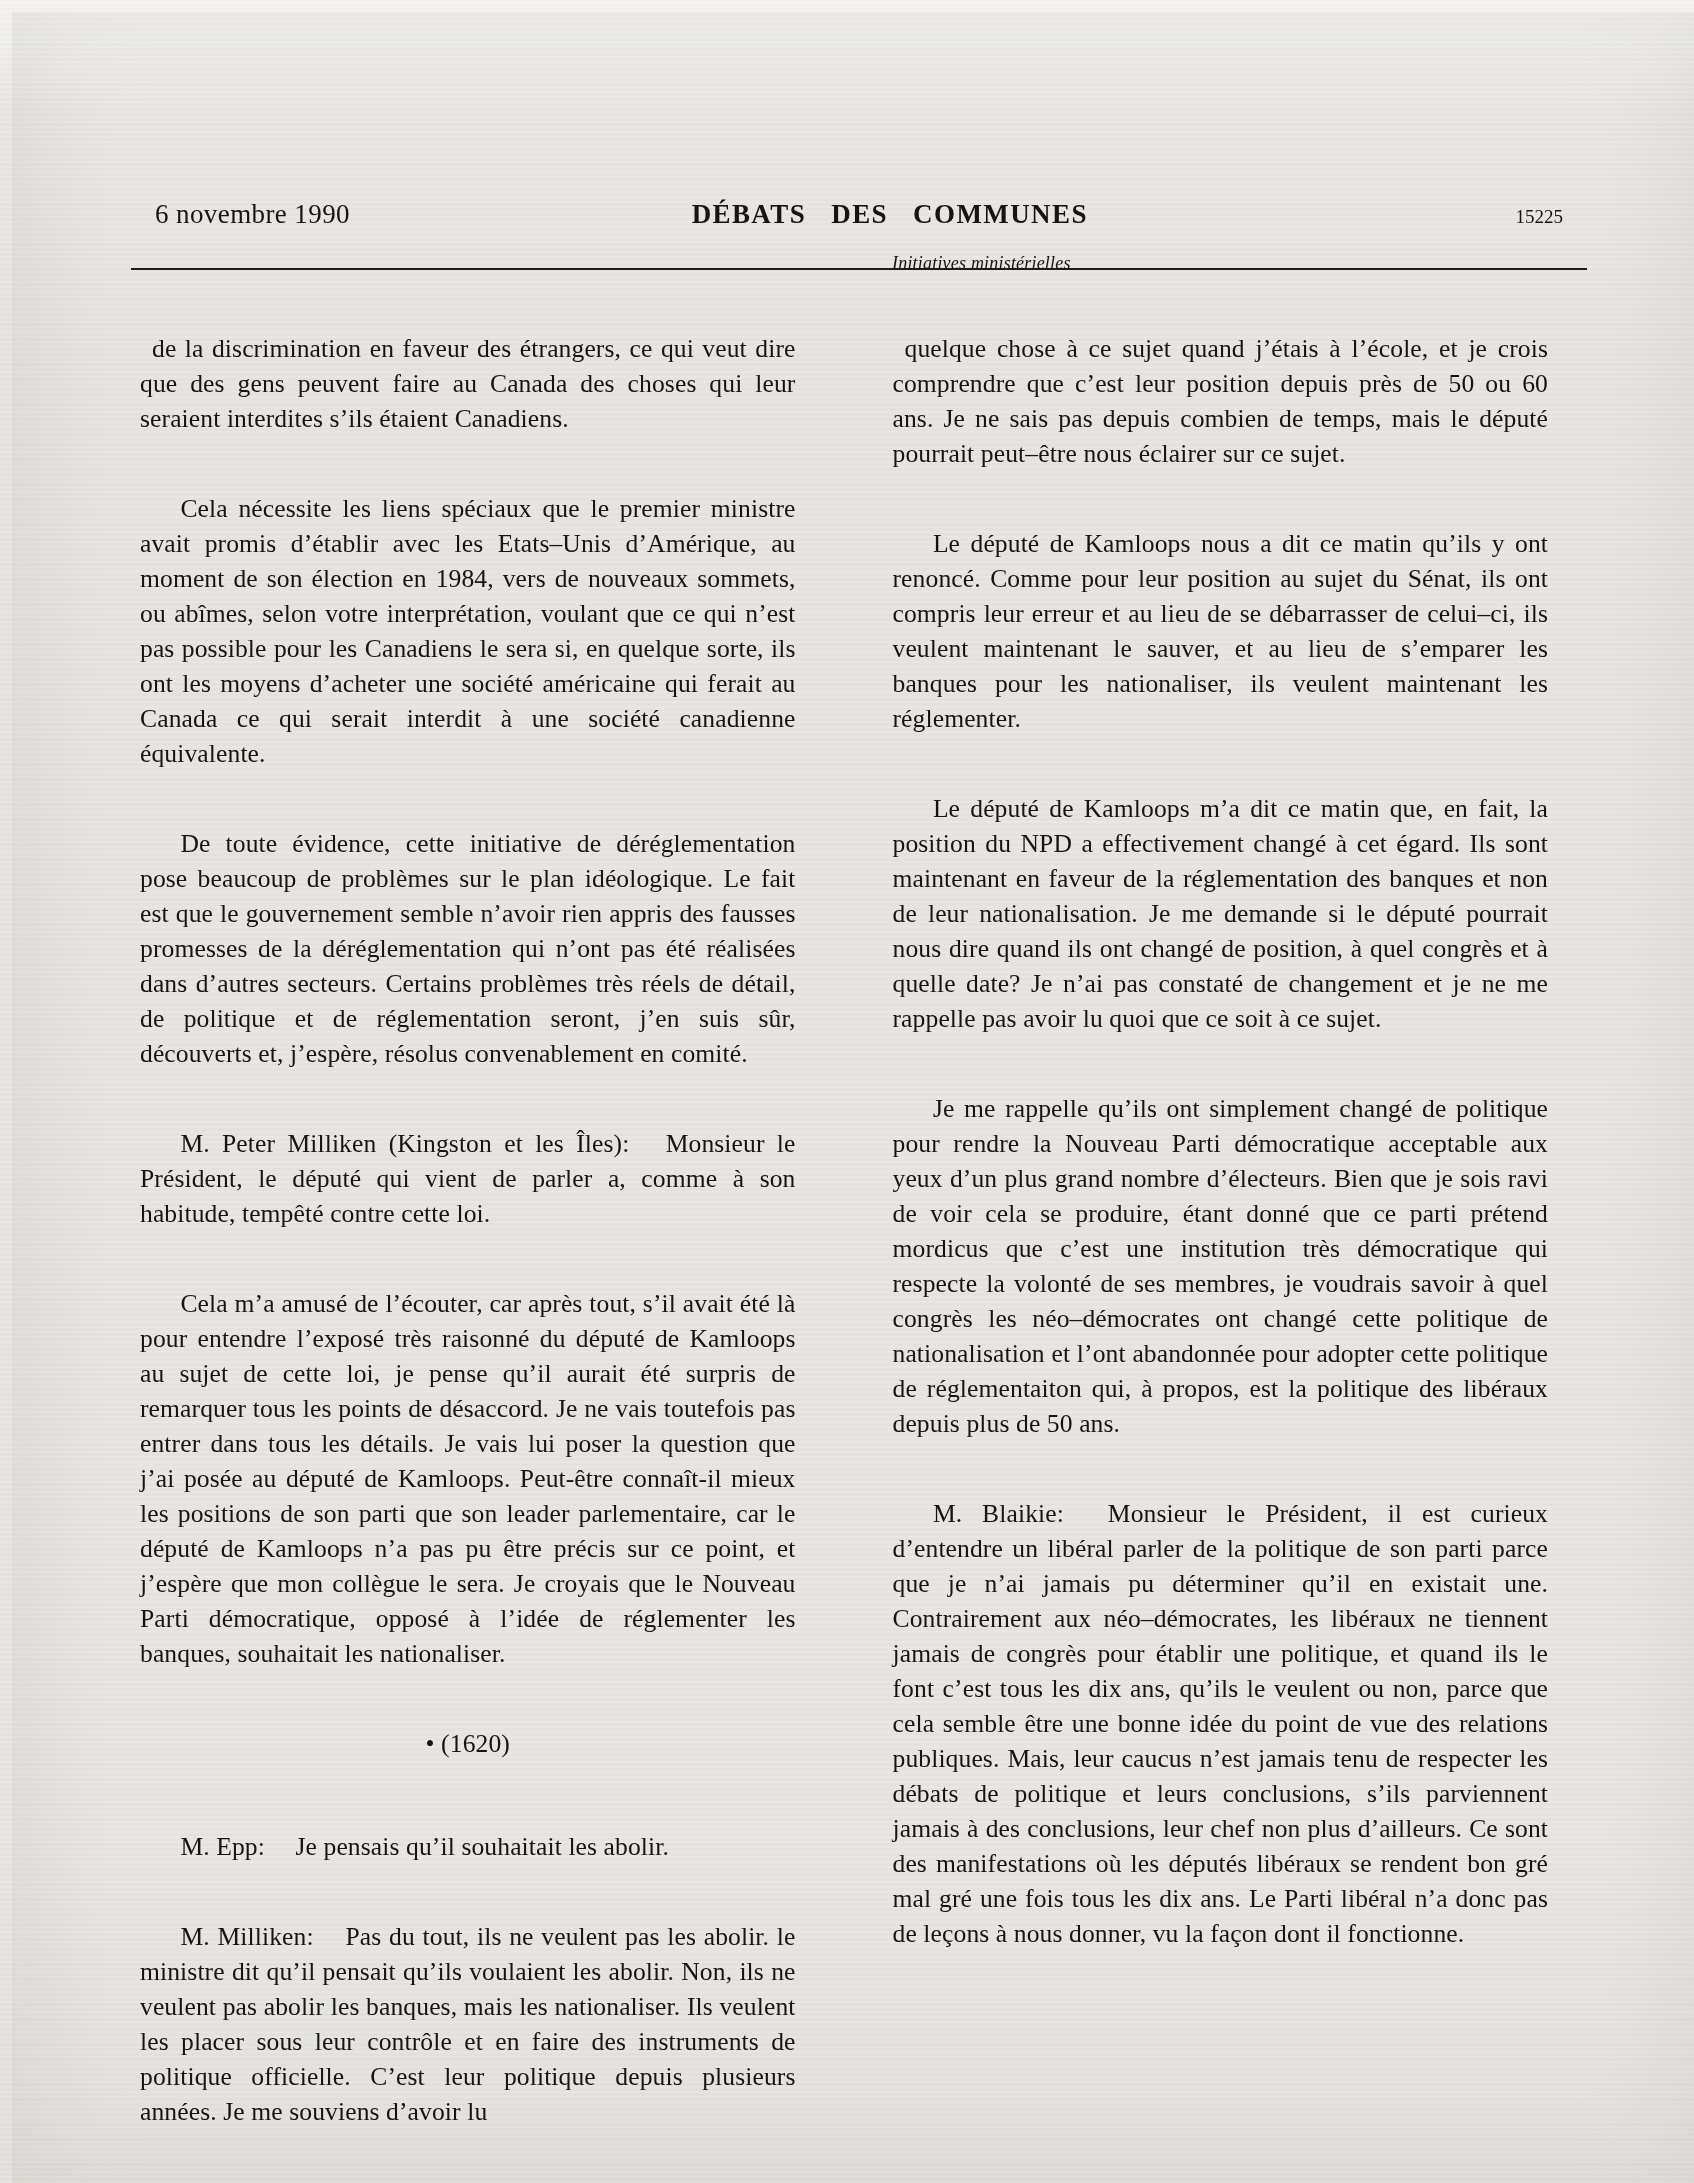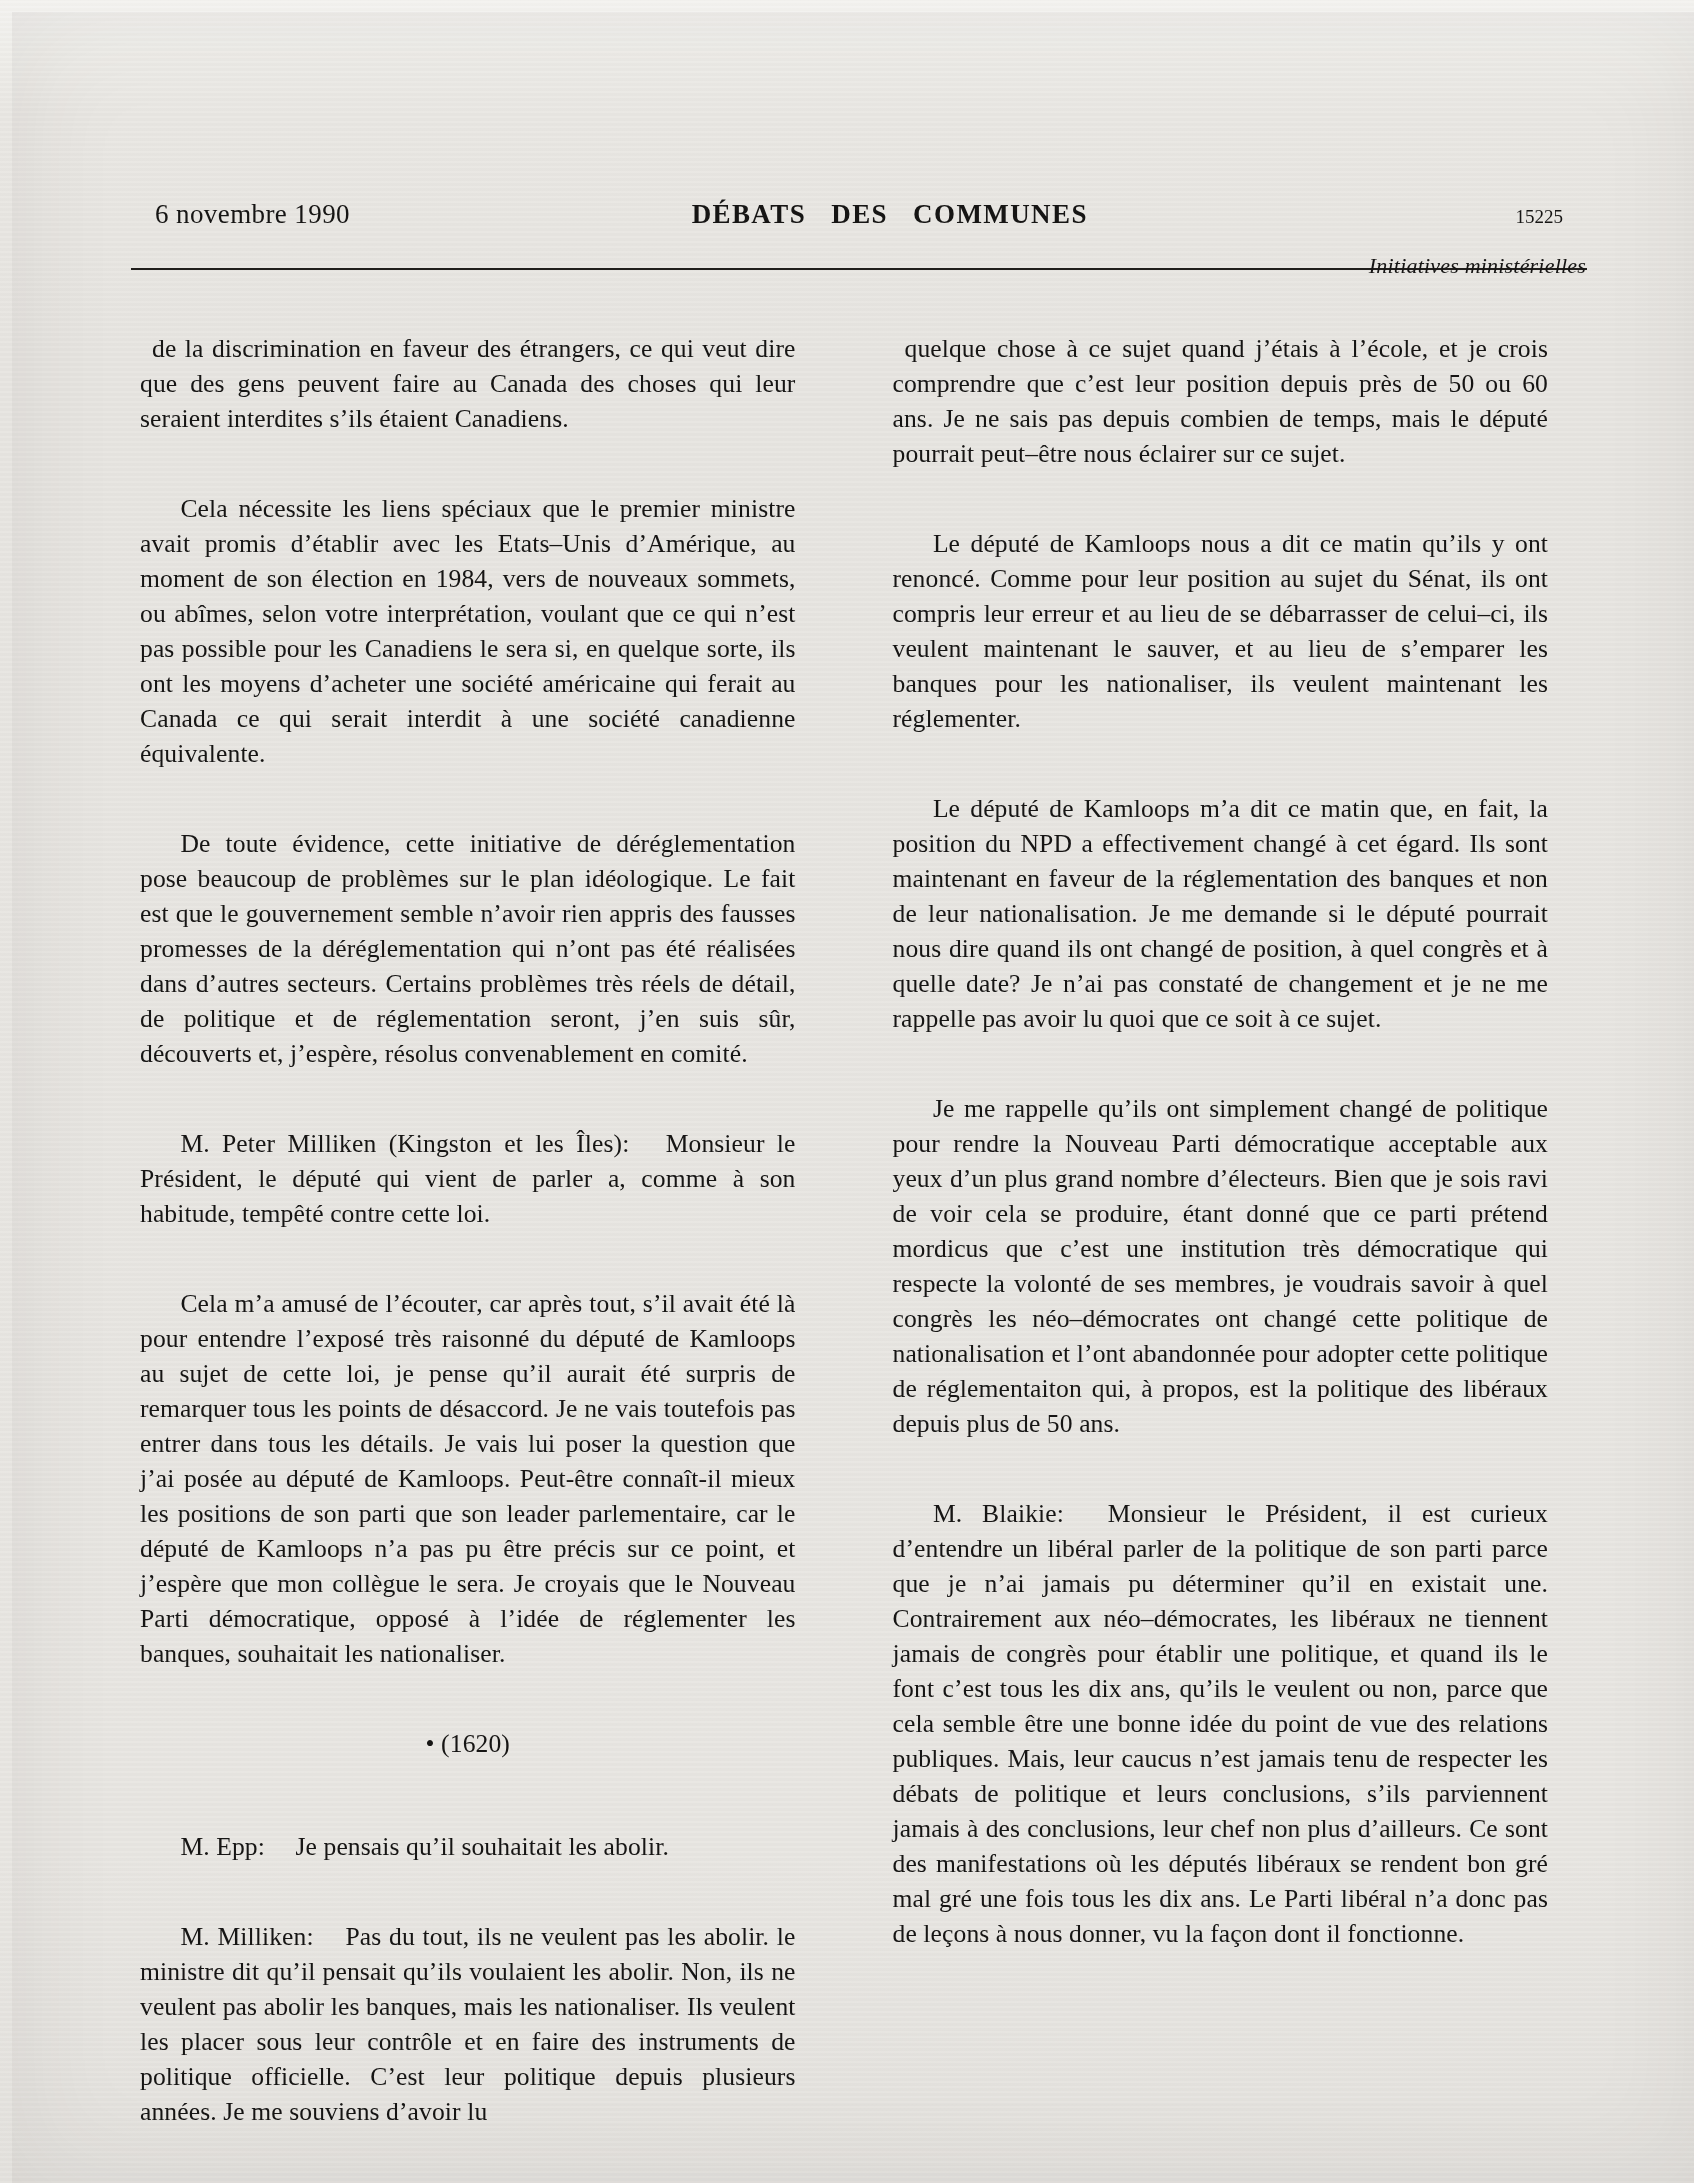--- a/index.html
+++ b/index.html
@@ -71,23 +71,23 @@
     border-top: 2.1px solid #201e1c;
     height: 0;
   }
 
   
   .section-heading {
     position: absolute;
     left: 868px;
     top: 229px;
     width: 718px;
-    text-align: right;
+    text-align: left;
     font-style: italic;
-    font-size: 22px;
+    font-size: 18px;
     letter-spacing: 0.2px;
   }
 
   
   .columns {
     position: absolute;
     top: 283px;
     left: 92px;
     width: 1480px;
     display: flex;

